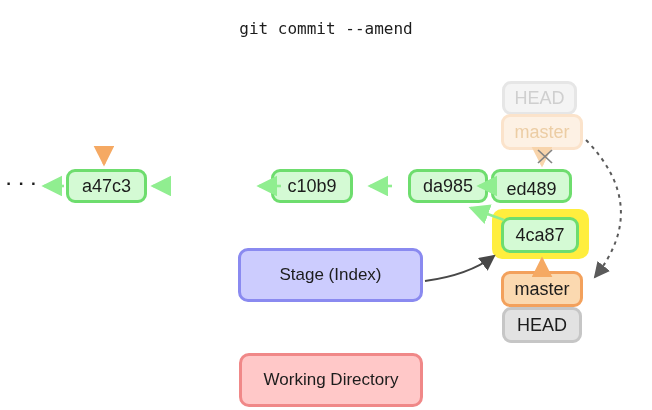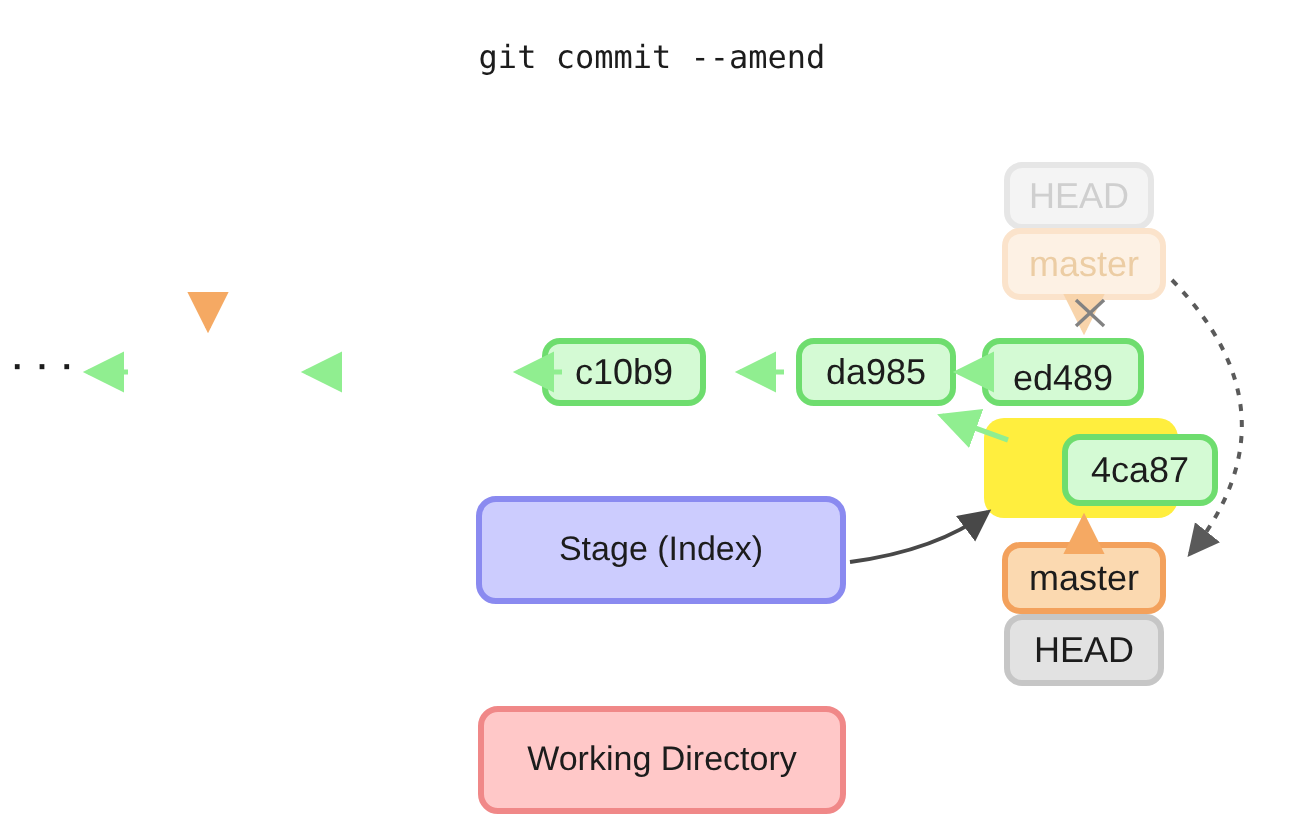--- a/index.html
+++ b/index.html
@@ -21,27 +21,27 @@
   .head   { border-color:var(--head-border,#c6c6c6);  background:var(--head-fill,#e2e2e2); }
   .faded-head { border-color:var(--faded-head-border,#e6e6e6); background:var(--faded-head-fill,#f4f4f4); color:var(--faded-head-text,#cfcfcf); }
   .faded-ref  { border-color:var(--faded-ref-border,#fbe3cb);  background:var(--faded-ref-fill,#fdf1e4);  color:var(--faded-ref-text,#eccda4); }
 
   #box-faded-head   { left:502px; top:81px;  width:75px; height:34px; z-index:1;}
   #box-faded-master { left:501px; top:114px; width:82px; height:36px; z-index:1;}
   #box-maint  { left:66px;  top:116px; width:77px; height:33px; }
   #box-a47c3  { left:66px;  top:169px; width:81px; height:34px; }
   #box-b325c  { left:172px; top:169px; width:81px; height:34px; }
   #box-c10b9  { left:271px; top:169px; width:82px; height:34px; }
-  #box-da985  { left:398px; top:169px; width:80px; height:34px; }
+  #box-da985  { left:408px; top:169px; width:80px; height:34px; }
   #box-ed489  { left:491px; top:169px; width:81px; height:34px;align-items:flex-end; }
   #highlight-4ca87 {
     position:absolute; left:492px; top:209px; width:97px; height:50px;
     background:var(--highlight-yellow,#ffee3e); border-radius:10px; z-index:1;
   }
-  #box-4ca87  { left:501px; top:217px; width:78px; height:36px;margin-left:30px; }
+  #box-4ca87  { left:501px; top:217px; width:78px; height:36px; }
   #box-master { left:501px; top:271px; width:82px; height:36px; }
   #box-head   { left:502px; top:307px; width:80px; height:36px; z-index:1; }
   #box-stage  {
     left:238px; top:248px; width:185px; height:54px; font-size:17px;
     border-color:var(--stage-border,#8a8af0); background:var(--stage-fill,#ccccfe); border-radius:10px;
   }
   #box-working-directory {
     left:239px; top:329px; width:184px; height:54px; font-size:17px;
     border-color:var(--wd-border,#f08888); background:var(--wd-fill,#ffc8c8); border-radius:10px;margin-top:24px;
   }
@@ -66,20 +66,23 @@
 
   <div class="box faded-head" id="box-faded-head">
     <span>HEAD</span>
   </div>
   <div class="box faded-ref" id="box-faded-master">
     <span>master</span>
   </div>
 
 
   <div id="ellipsis">· · ·</div>
+  <div class="box commit" id="box-a47c3">
+    <span>a47c3</span>
+  </div>
   <div class="box commit" id="box-c10b9">
     <span>c10b9</span>
   </div>
   <div class="box commit" id="box-da985">
     <span>da985</span>
   </div>
   <div class="box commit" id="box-ed489">
     <span>ed489</span>
   </div>
 

